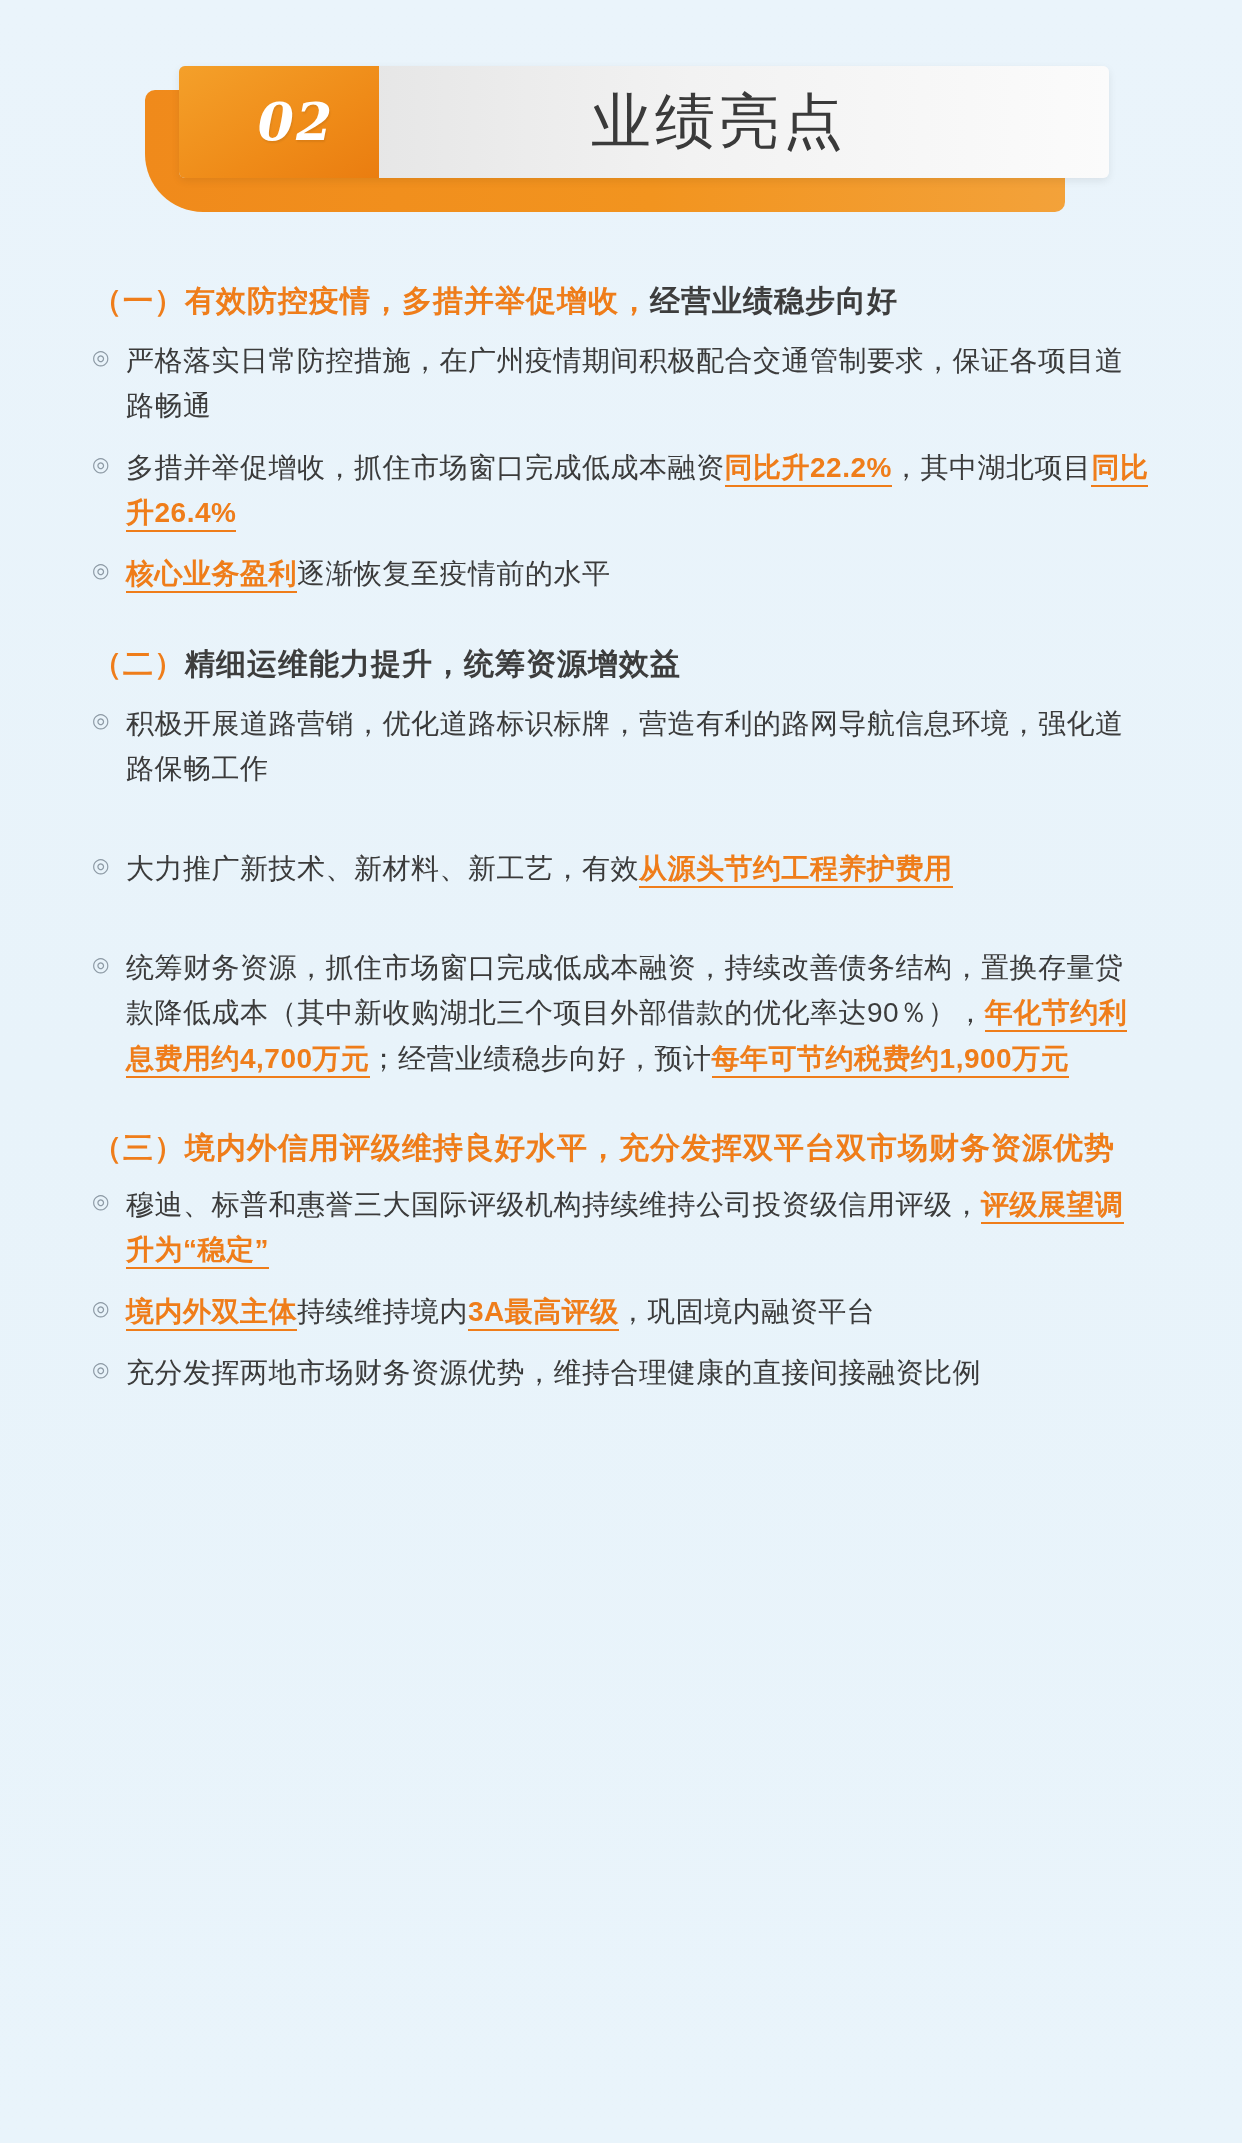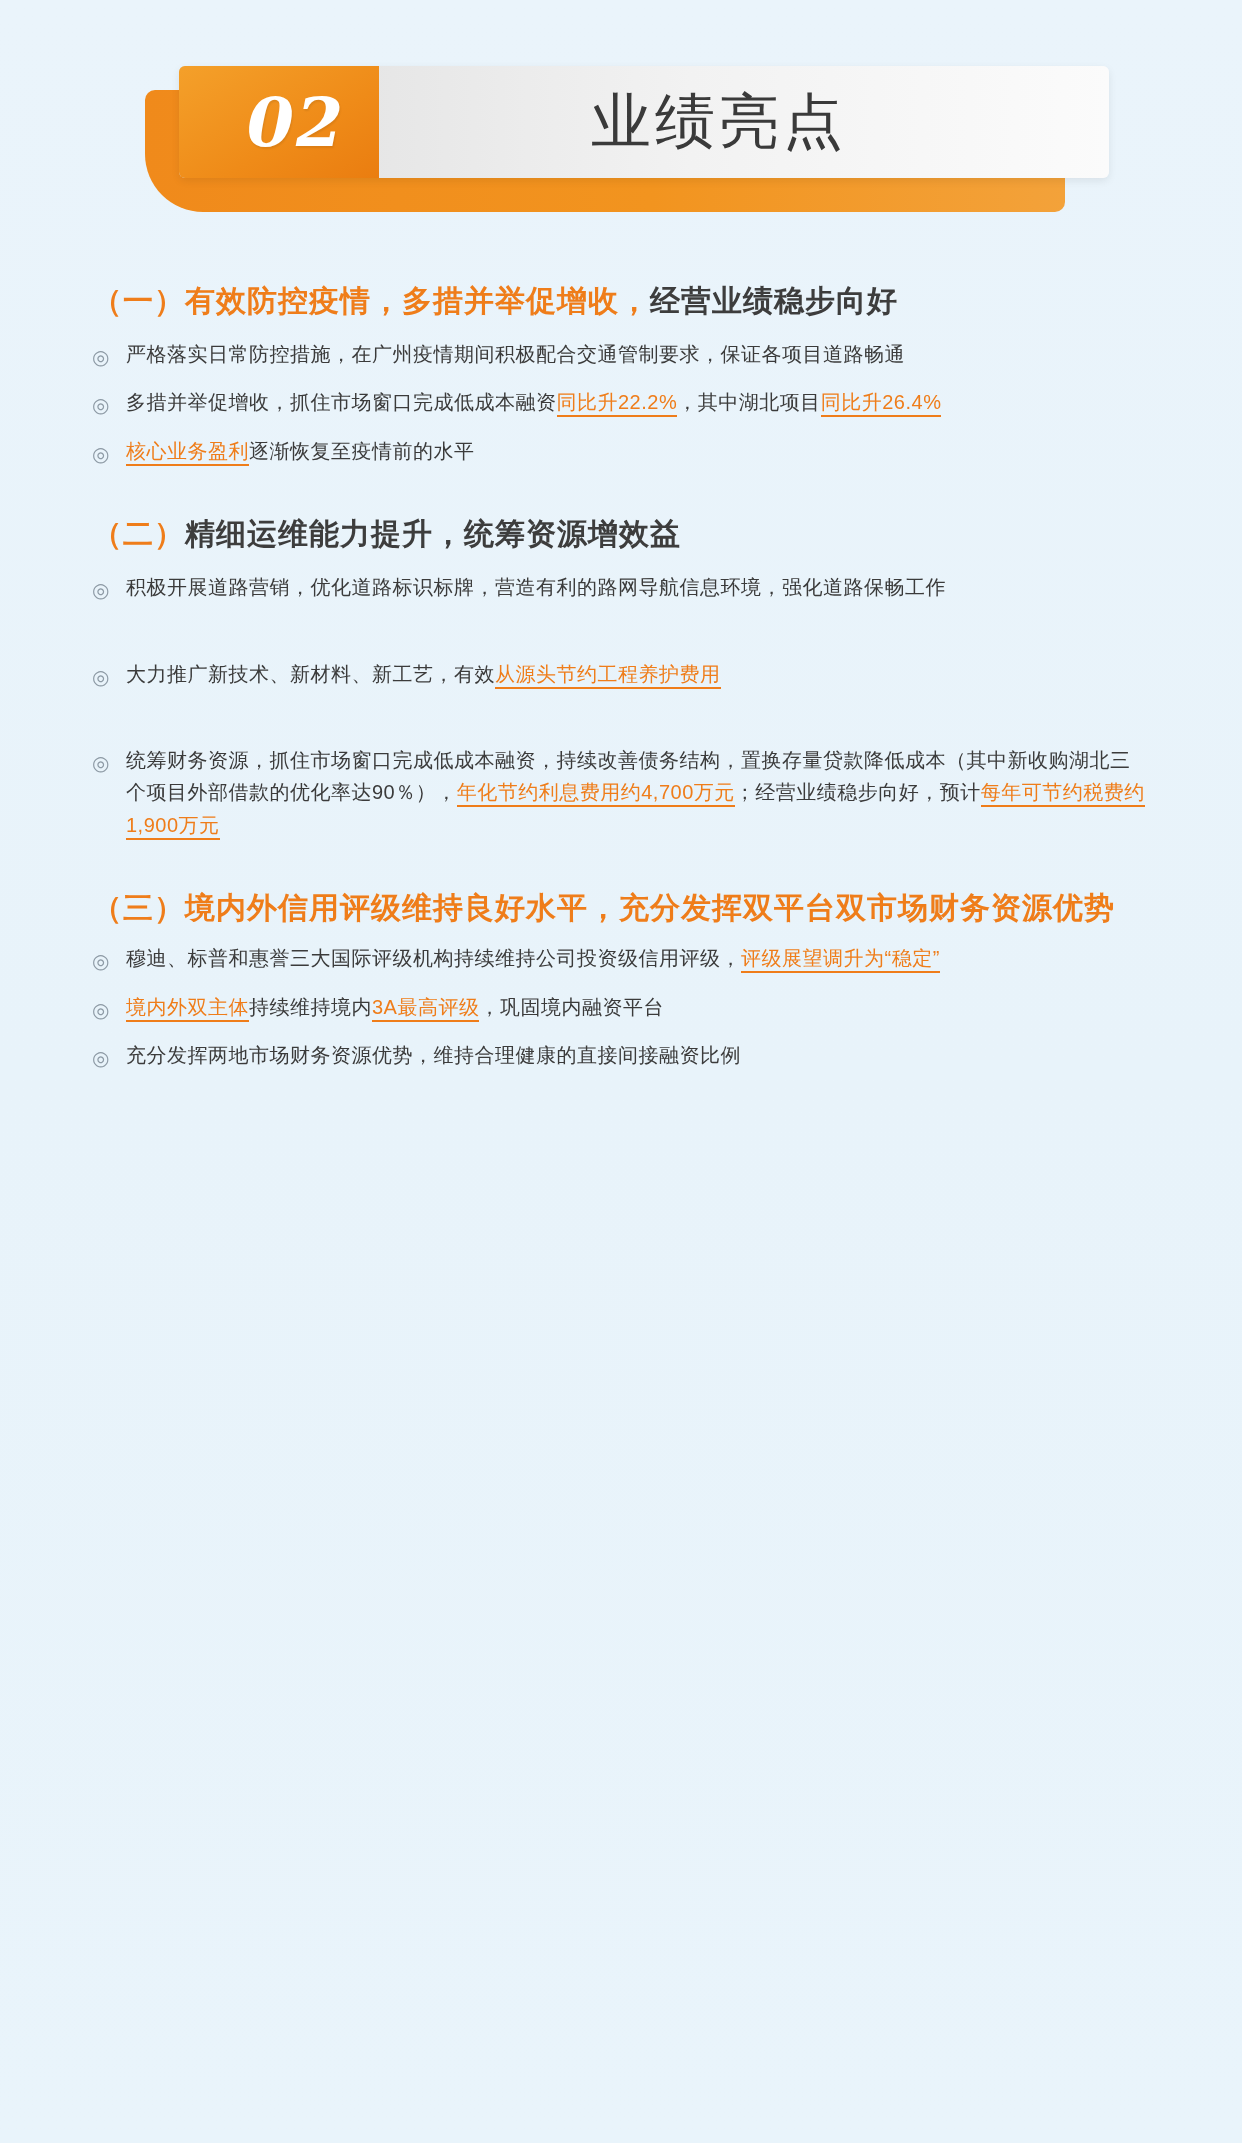--- a/index.html
+++ b/index.html
@@ -59,21 +59,21 @@
     background: linear-gradient(150deg, #f4a02a 0%, #ef8b18 60%, #ea7d10 100%);
     border-radius: 6px 0 0 6px;
     display: flex;
     align-items: center;
     justify-content: center;
   }
   .banner-num {
     font-family: "DejaVu Serif", serif;
     font-style: italic;
     font-weight: bold;
-    font-size: 68px;
+    font-size: 52px;
     color: #ffffff;
     letter-spacing: 2px;
     line-height: 1;
     text-shadow: 1px 2px 2px rgba(0,0,0,0.08);
     margin-left: 34px;
   }
   .banner-title {
     position: absolute;
     left: 270px;
     top: 18px;
@@ -121,28 +121,28 @@
   .bullet-mark {
     flex: 0 0 auto;
     width: 34px;
     margin-top: 9px;
     color: #8d9aa5;
     font-size: 20px;
     line-height: 1;
   }
   .bullet-text {
     flex: 1 1 auto;
-    font-size: 20px;
+    font-size: 28px;
     line-height: 1.62;
     color: #3b3b3b;
     letter-spacing: 0.5px;
   }
   .hl {
     color: #ef7d1a;
-    font-weight: normal;
+    font-weight: bold;
     border-bottom: 2px solid #ef7d1a;
     padding-bottom: 2px;
   }
   .spacer-lg { height: 26px; }
 </style>
 </head>
 <body>
 
 <div class="page">
 

